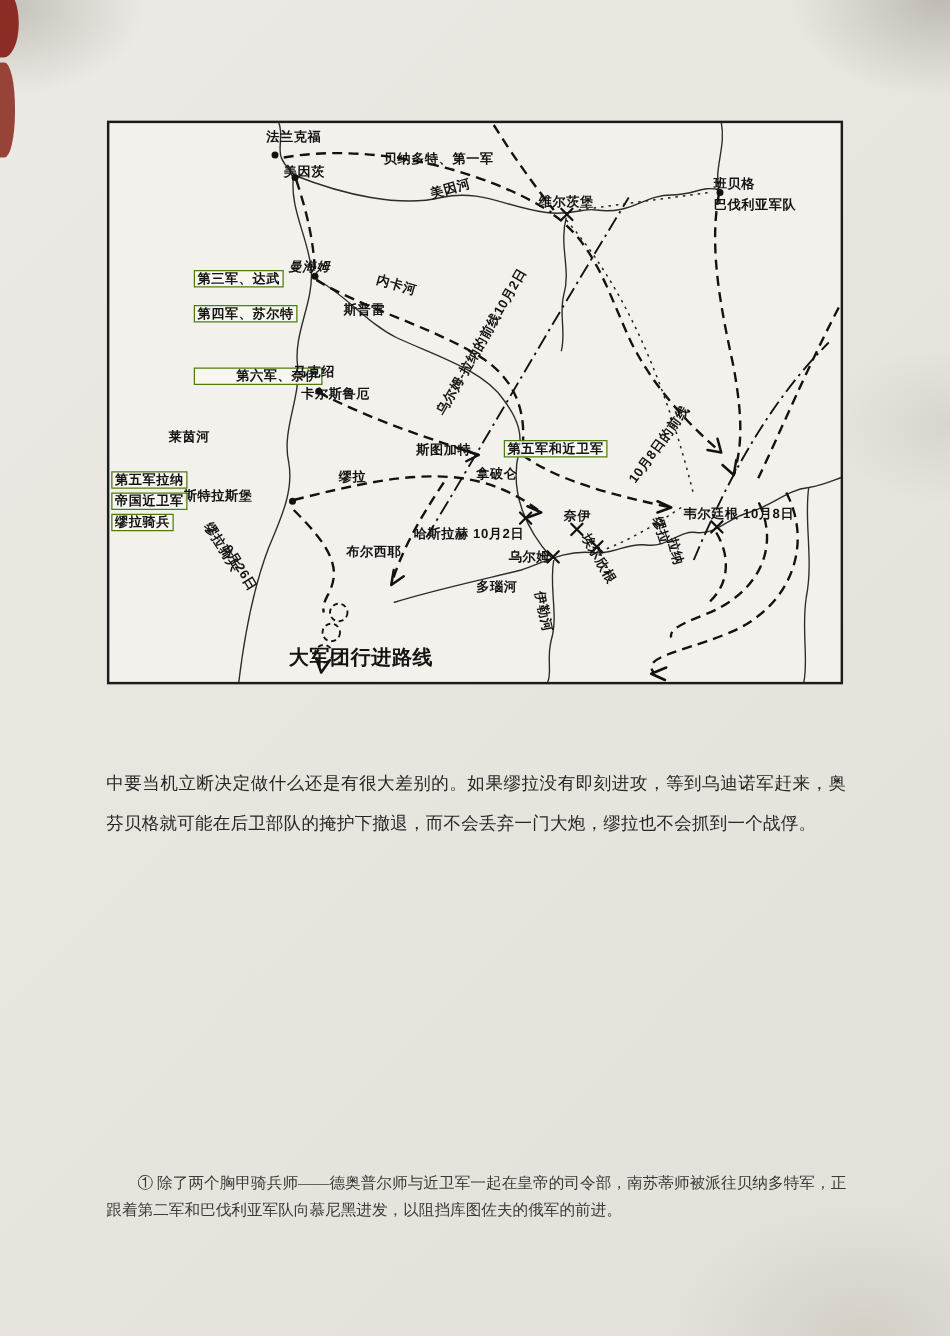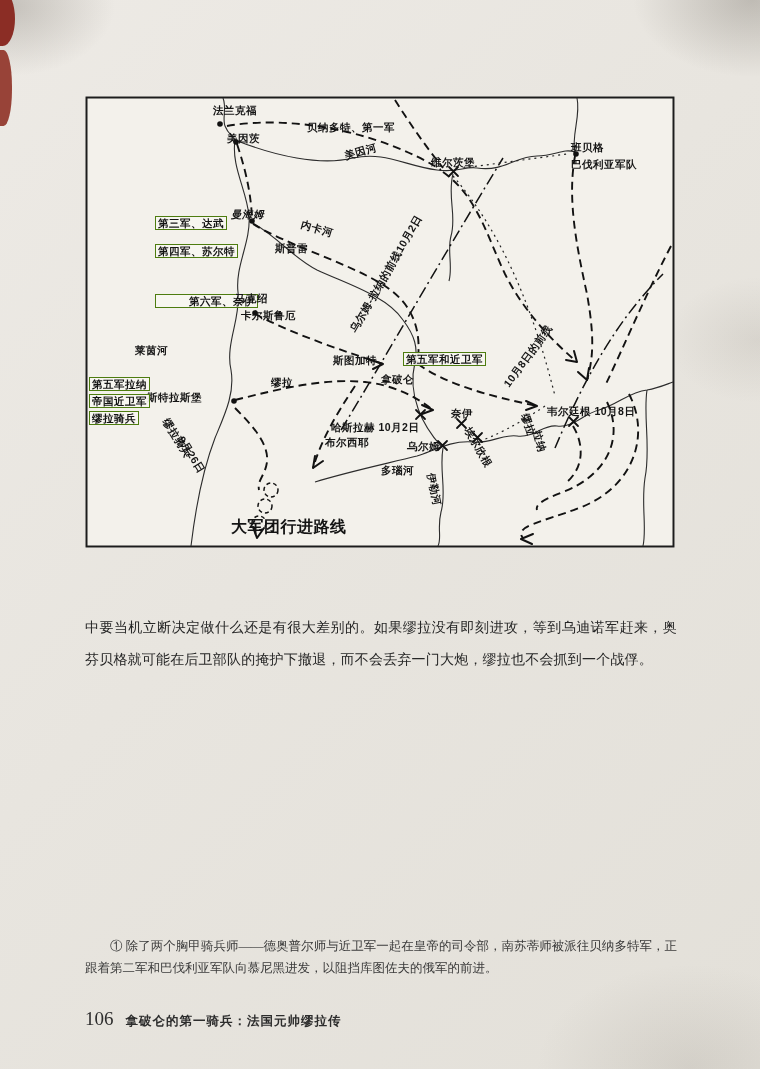--- a/index.html
+++ b/index.html
@@ -164,21 +164,21 @@
         <span class="map-label" style="left: 296px; top: 277px;">拿破仑</span>
         <span class="map-label" style="left: 186px; top: 280px;">缪拉</span>
         <span class="map-label boxed" style="left: 4px; top: 281px; text-align: right;">第五军拉纳</span>
         <span class="map-label" style="left: 62px; top: 295px;">斯特拉斯堡</span>
         <span class="map-label boxed" style="left: 4px; top: 298px;">帝国近卫军</span>
         <span class="map-label boxed" style="left: 4px; top: 315px;">缪拉骑兵</span>
         <span class="map-label" style="left: 246px; top: 312px; margin-top: 13px;">哈斯拉赫 10月2日</span>
         <span class="map-label" style="left: 366px; top: 311px; text-align: center;">奈伊</span>
         <span class="map-label" style="left: 462px; top: 309px;">韦尔廷根 10月8日</span>
         <span class="map-label" style="left: 446px; top: 316px; transform: rotate(72deg);">缪拉</span>
-        <span class="map-label" style="left: 192px; top: 340px; margin-left: 48px;">布尔西耶</span>
+        <span class="map-label" style="left: 192px; top: 340px;">布尔西耶</span>
         <span class="map-label" style="left: 322px; top: 344px;">乌尔姆</span>
         <span class="map-label" style="left: 388px; top: 329px; transform: rotate(60deg);">埃尔欣根</span>
         <span class="map-label" style="left: 458px; top: 333px; transform: rotate(75deg);">拉纳</span>
         <span class="map-label" style="left: 296px; top: 368px;">多瑙河</span>
         <span class="map-label" style="left: 352px; top: 376px; transform: rotate(78deg);">伊勒河</span>
         <span class="map-label" style="left: 86px; top: 320px; transform: rotate(58deg);">缪拉骑兵</span>
         <span class="map-label" style="left: 101px; top: 338px; transform: rotate(58deg);">9月26日</span>
         <span class="map-label" style="left: 262px; top: 232px; transform: rotate(-60deg);">乌尔姆-拉纳的前线10月2日</span>
         <span class="map-label" style="left: 416px; top: 286px; transform: rotate(-54deg);">10月8日的前线</span>
         <span class="map-label" style="left: 146px; top: 422px; font-size: 16px; font-weight: 700;">大军团行进路线</span>
@@ -187,18 +187,14 @@
 
 
   <div class="body-text">
     <p>中要当机立断决定做什么还是有很大差别的。如果缪拉没有即刻进攻，等到乌迪诺军赶来，奥芬贝格就可能在后卫部队的掩护下撤退，而不会丢弃一门大炮，缪拉也不会抓到一个战俘。</p>
   </div>
 
   <div class="footnote">
     <p>① 除了两个胸甲骑兵师——德奥普尔师与近卫军一起在皇帝的司令部，南苏蒂师被派往贝纳多特军，正跟着第二军和巴伐利亚军队向慕尼黑进发，以阻挡库图佐夫的俄军的前进。</p>
   </div>
 
-  <div class="footer">
-    <span class="num">106</span>
-    <span class="title">拿破仑的第一骑兵：法国元帅缪拉传</span>
-  </div>
 
 </div>
 
 </body></html>

